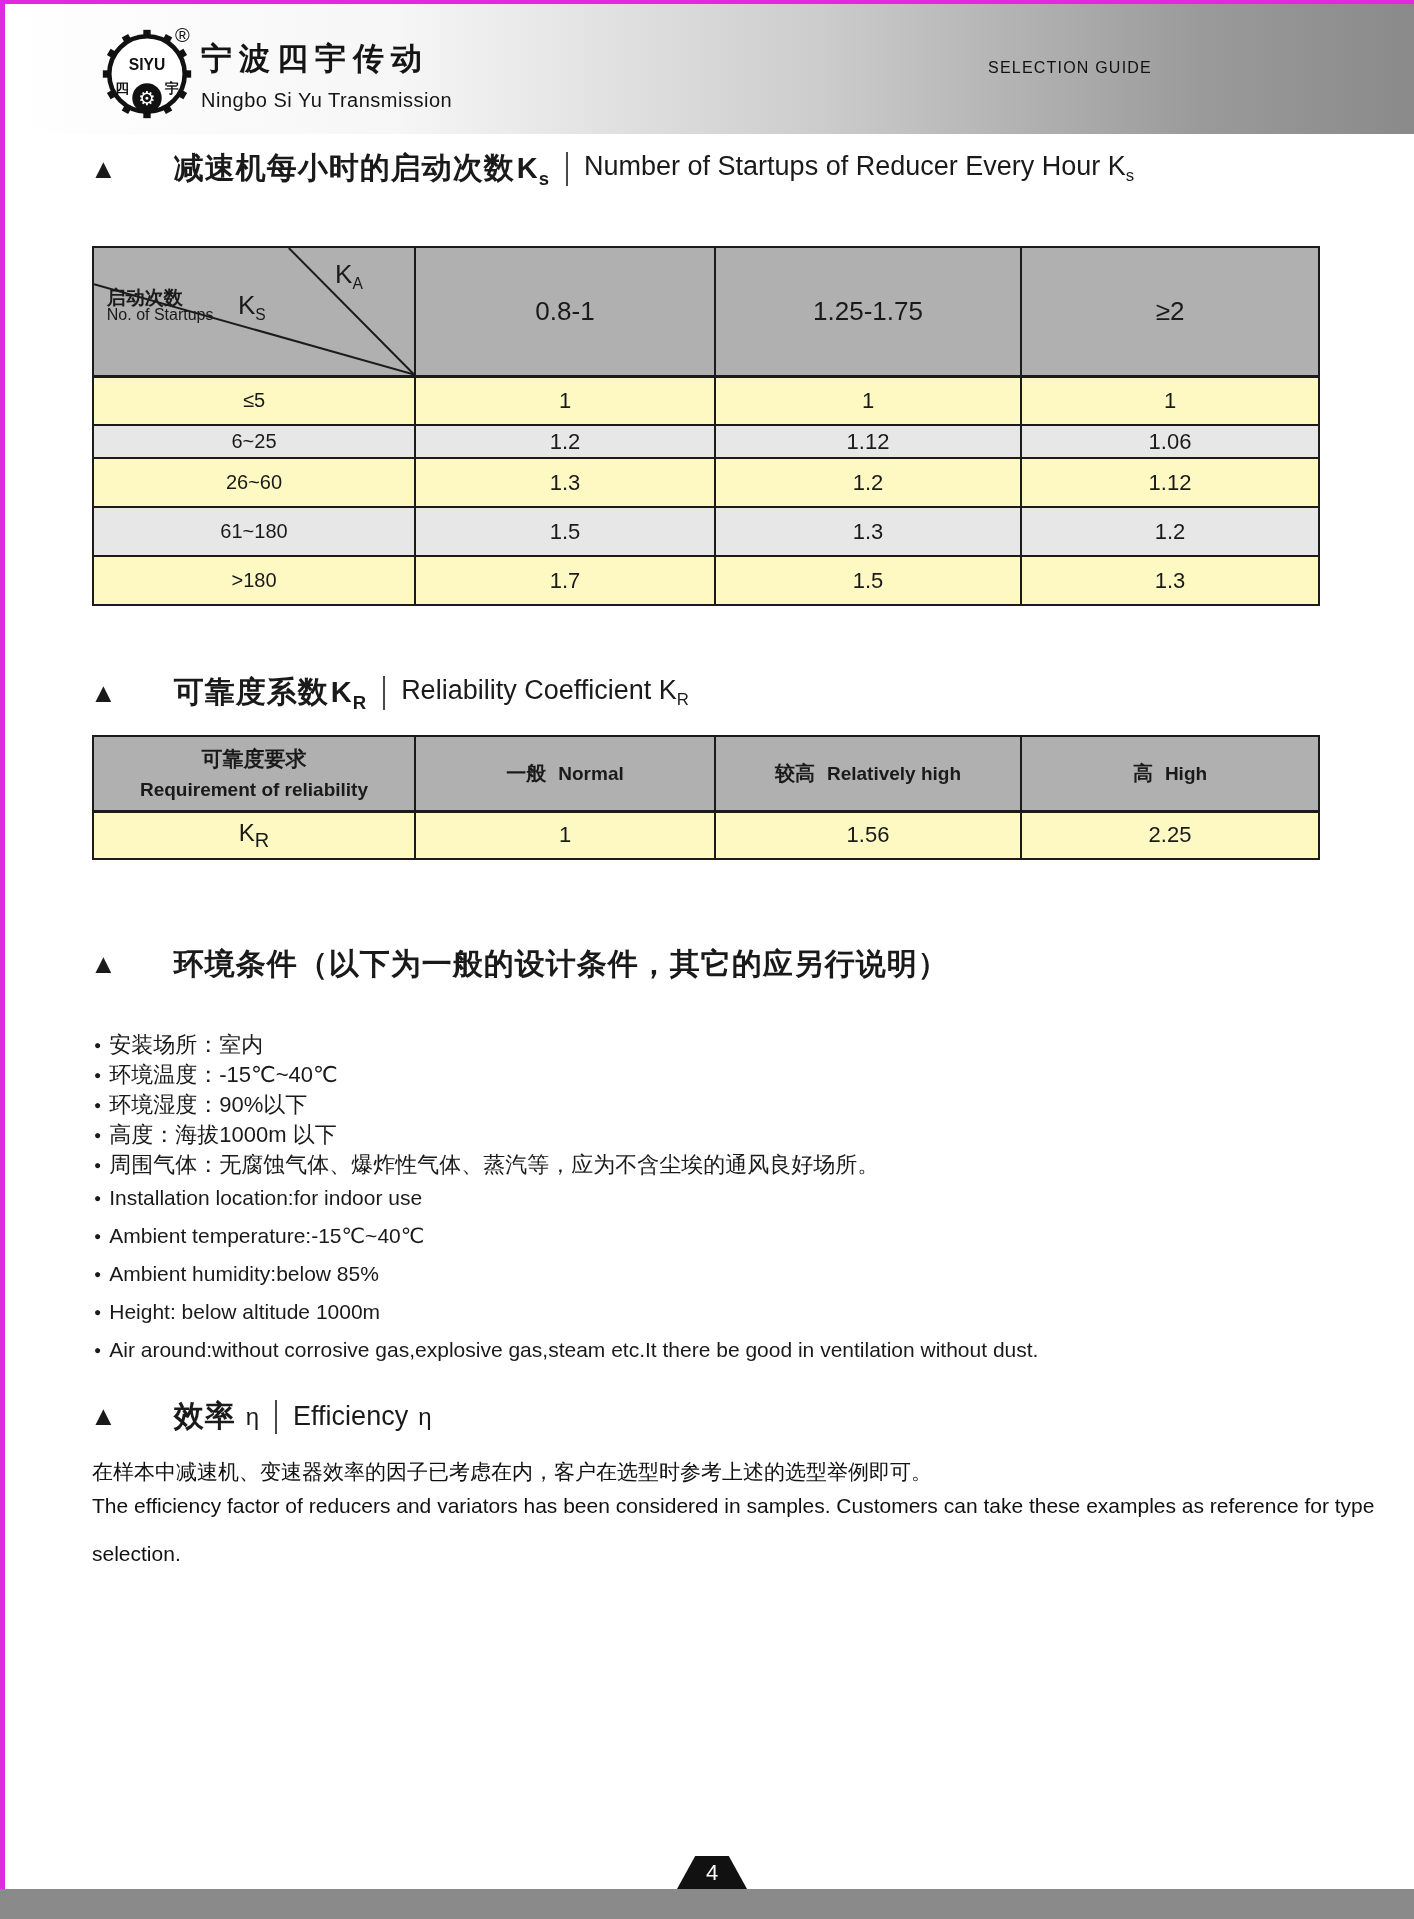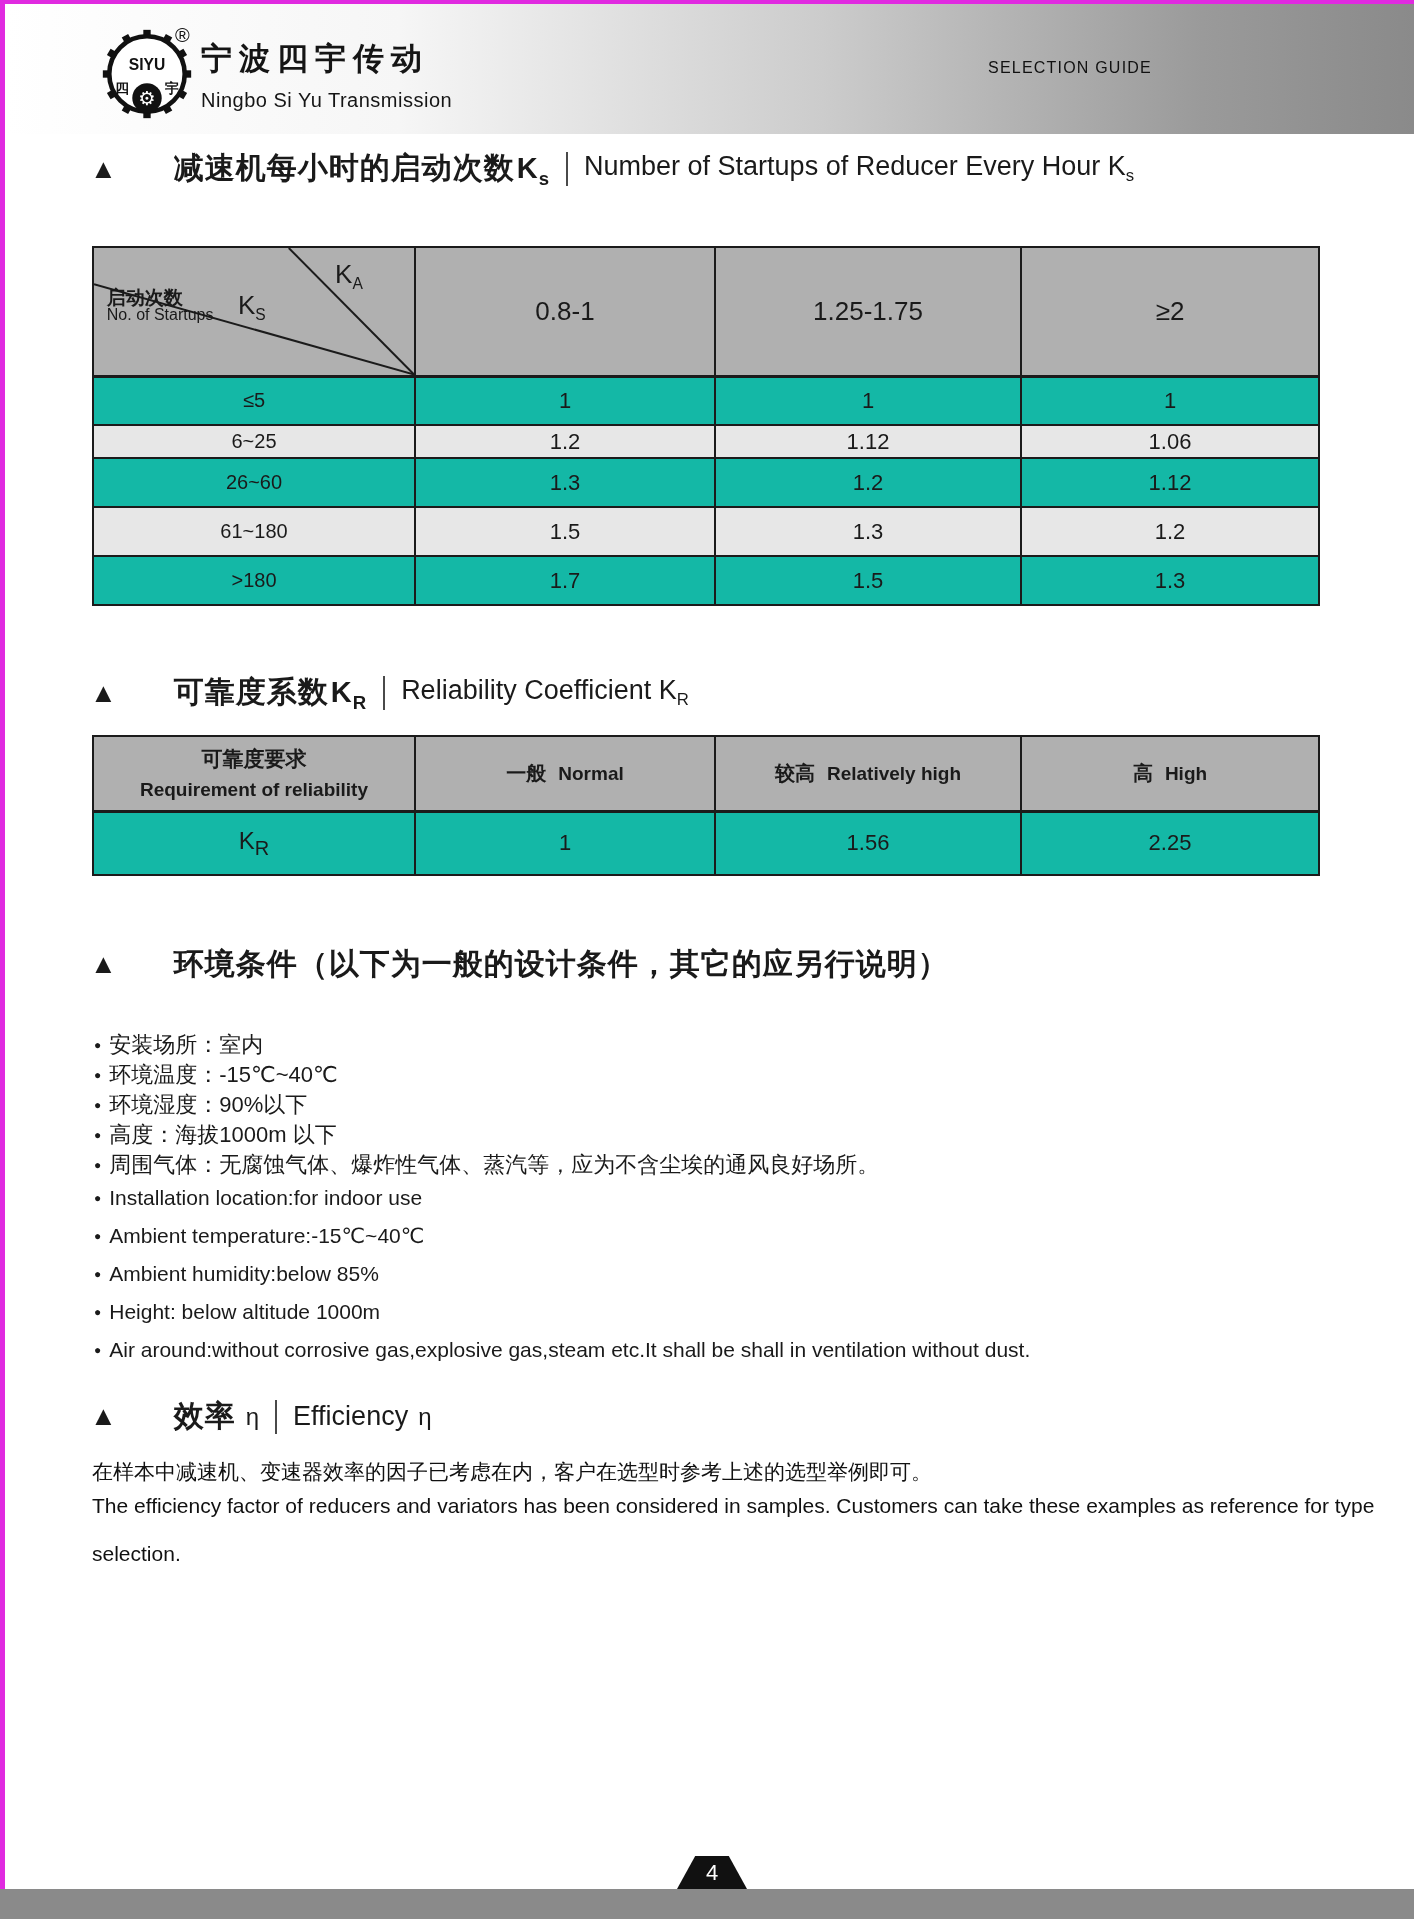--- a/index.html
+++ b/index.html
@@ -26,21 +26,21 @@
   
   .sec-title{position:absolute;display:flex;align-items:center;white-space:nowrap;}
   .tri{font-size:27px;margin-right:15px;line-height:1;}
   .t-cn{font-size:30px;font-weight:700;letter-spacing:1px;margin-left:42px;}
   .t-cn .sym{font-size:29px;font-weight:700;margin-left:2px;}
   .t-cn sub,.t-en sub{font-size:0.62em;font-weight:inherit;}
   .vbar{display:inline-block;width:2px;height:34px;background:#4a4a4a;margin:0 16px;}
   .t-en{font-size:27px;font-weight:400;}
   .eta{font-size:24px;font-weight:400;margin-left:10px;}
   
-  table.tbl{position:absolute;border-collapse:collapse;table-layout:fixed;background:#14b8a6;}
+  table.tbl{position:absolute;border-collapse:collapse;table-layout:fixed;background:#fef9c3;}
   table.tbl td{border:2px solid #1b1b1b;text-align:center;vertical-align:middle;padding:0;}
   tr.hdr td{background:#b0b0b0;border-bottom-width:3px;}
   tr.alt td{background:#e7e7e7;}
   .colhead{font-size:26px;}
   .rowlabel{font-size:20px;}
   .val{font-size:22px;}
   
   .corner{position:relative;}
   .corner svg.diag{position:absolute;left:0;top:0;width:100%;height:100%;display:block;}
   .corner .ka{position:absolute;right:16%;top:9%;font-size:26px;}
@@ -196,21 +196,21 @@
     <tbody>
         <tr class="hdr" style="height:75px;">
       <td>
         <div class="r-head-cn">可靠度要求</div>
         <div class="r-head-en">Requirement of reliability</div>
       </td>
       <td class="r-col"><span class="cn">一般</span><span class="en">Normal</span></td>
       <td class="r-col"><span class="cn">较高</span><span class="en">Relatively high</span></td>
       <td class="r-col"><span class="cn">高</span><span class="en">High</span></td>
     </tr>
-    <tr style="height:64px;">
+    <tr style="height:48px;">
       <td class="kr"><span>K</span><sub>R</sub></td>
       <td class="val">1</td>
       <td class="val">1.56</td>
       <td class="val">2.25</td>
     </tr>
   </tbody>
     </table>
 
   <div class="sec-title" style="left:90px;top:944px;">
     <span class="tri">▲</span>
@@ -252,21 +252,21 @@
     <li>
         <span class="dot">●</span>
         <span>Ambient humidity:below 85%</span>
       </li>
     <li>
         <span class="dot">●</span>
         <span>Height: below altitude 1000m</span>
       </li>
     <li>
         <span class="dot">●</span>
-        <span>Air around:without corrosive gas,explosive gas,steam etc.It shall be shall in ventilation without dust.</span>
+        <span>Air around:without corrosive gas,explosive gas,steam etc.It there be good in ventilation without dust.</span>
       </li>
   </ul>
 
   <div class="sec-title" style="left:90px;top:1396px;">
     <span class="tri">▲</span>
     <span class="t-cn">效率</span>
     <span class="eta">η</span>
     <span class="vbar"></span>
     <span class="t-en">Efficiency</span>
     <span class="eta">η</span>

